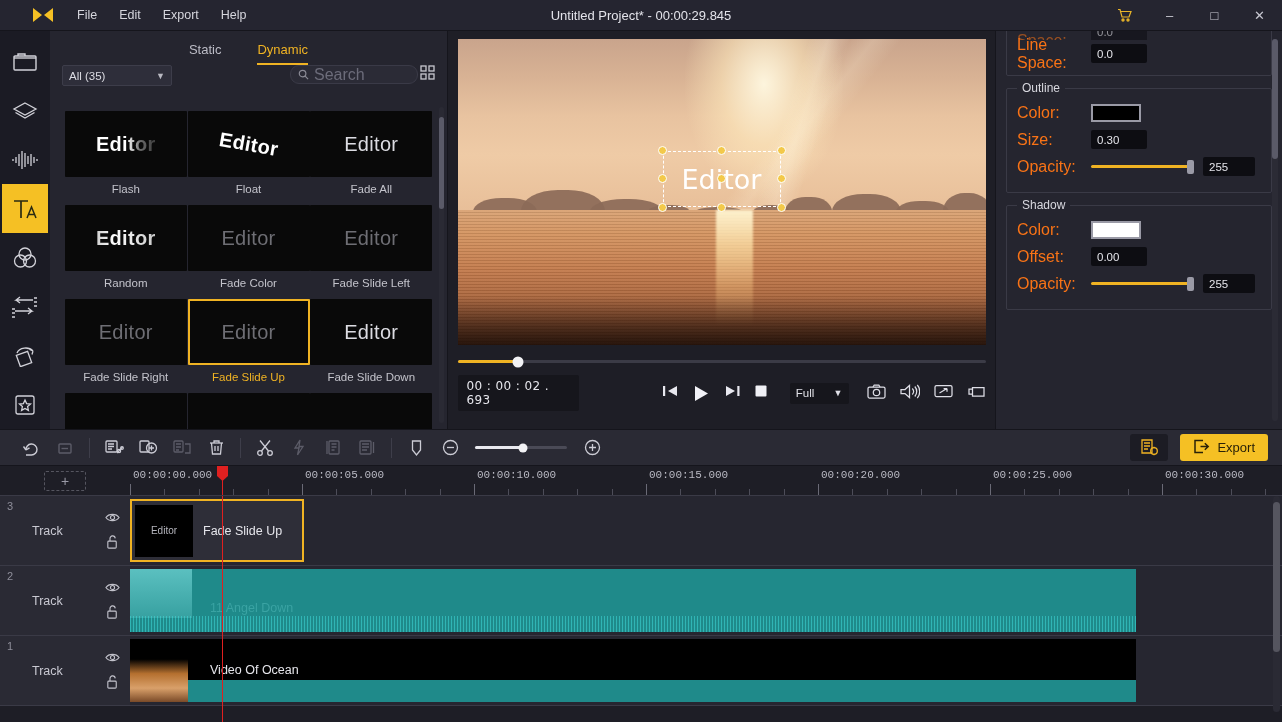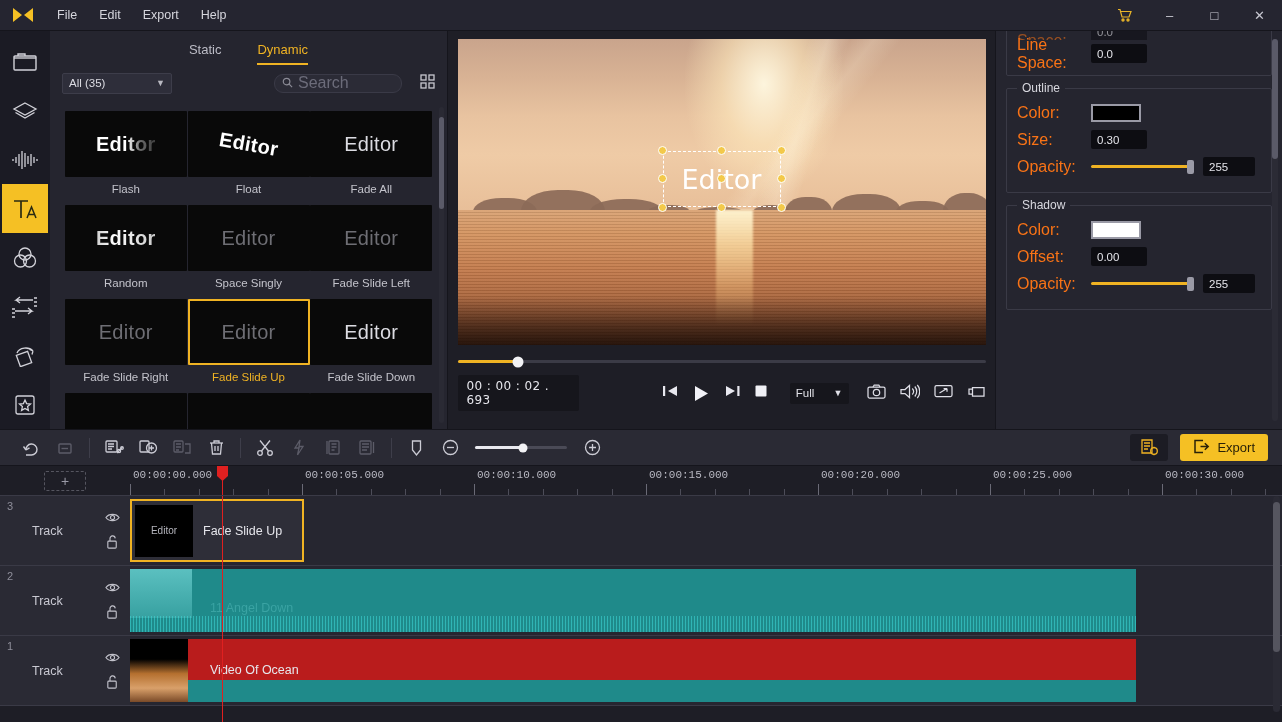--- a/index.html
+++ b/index.html
@@ -10,21 +10,21 @@
     color: #cfcfd6;
     overflow: hidden;
     position: relative;
     -webkit-font-smoothing: antialiased;
   }
   .app { width: 1282px; height: 722px; position: relative; display: flex; flex-direction: column; }
 
   
   .titlebar {
     height: 31px; background: #252530; display: flex; align-items: center;
-    position: relative; flex: 0 0 31px; border-bottom: 1px solid #15151c;
+    position: relative; flex: 0 0 31px; border-bottom: 1px solid #15151c; padding-left: 20px;
   }
   .logo { width: 46px; display:flex; align-items:center; justify-content:center; }
   .menu { display: flex; align-items: center; gap: 0px; }
   .menu-item {
     padding: 4px 11px; font-size: 12.5px; color: #d6d6dd; cursor: default;
   }
   .title-center {
     position: absolute; left: 0; right: 0; text-align: center;
     font-size: 13px; color: #e3e3ea; pointer-events: none;
   }
@@ -50,21 +50,21 @@
   .rail-btn.active { background: #f5c024; color: #2a2a12; }
   .rail-btn svg { display: block; }
 
   
   .library { width: 398px; flex: 0 0 398px; background: #25252f; display: flex; flex-direction: column;
              border-right: 1px solid #15151c; }
   .lib-tabs { height: 34px; display: flex; align-items: flex-end; justify-content: center; gap: 36px;
               background: #25252f; }
   .lib-tab { font-size: 13px; color: #bcbcc6; padding-bottom: 6px; border-bottom: 2px solid transparent; }
   .lib-tab.active { color: #f0b323; border-bottom-color: #f0b323; }
-  .lib-filter { height: 36px; display: flex; align-items: center; padding: 0 12px; gap: 16px; }
+  .lib-filter { height: 36px; display: flex; align-items: flex-start; padding: 0 12px; gap: 0; }
   .lib-select {
     width: 110px; height: 21px; background: #2e2e3a; border: 1px solid #3d3d4a; border-radius: 2px;
     color: #dcdce3; font-size: 11.5px; display: flex; align-items: center; padding: 0 6px;
     position: relative;
   }
   .lib-select .caret { position: absolute; right: 6px; font-size: 9px; color: #b9b9c2; }
   .search-wrap {
     margin-left: auto; width: 128px; height: 19px; background: #2b2b36; border: 1px solid #3a3a47;
     border-radius: 9px; display: flex; align-items: center; padding: 0 7px; gap: 5px;
   }
@@ -222,21 +222,21 @@
 
   .clip { position:absolute; top: 3px; bottom: 3px; overflow:hidden; }
   .clip-text { background:#2e2e38; border:2px solid #f0b323; display:flex; align-items:center; }
   .clip-thumb-dark { width: 58px; height: 52px; background:#000; display:flex; align-items:center;
                      justify-content:center; color:#b5b5bd; font-size:10px; margin-left:3px; }
   .clip-title { font-size: 12.5px; color:#e6e6ec; margin-left: 10px; white-space:nowrap; }
   .clip-audio { background:#1f8a8a; }
   .audio-wave { position:absolute; left:0; right:0; bottom:0; height: 16px;
      background: repeating-linear-gradient(90deg, rgba(70,235,235,.55) 0 1px, rgba(0,0,0,0) 1px 3px);
      opacity:.8; }
-  .clip-video { background:#b91c1c; }
+  .clip-video { background:#000000; }
   .video-strip { position:absolute; left:0; right:0; bottom:0; height: 22px; background:#1f8a8a; }
   .vthumb { width: 58px; height: 100%; position:absolute; left:0; top:0; }
 
   .hscroll-track { position:absolute; right: 2px; top: 30px; bottom: 10px; width: 7px; background:#2a2a34; border-radius:4px; }
   .hscroll { position:absolute; right: 2px; top: 36px; width: 7px; height: 150px; background:#55555f; border-radius:4px; }
 </style>
 </head>
 <body>
 
 <div class="app">
@@ -247,20 +247,21 @@
         <path d="M1 1 L1 15 L10 8 Z" fill="#f5c024"></path>
         <path d="M21 1 L21 15 L12 8 Z" fill="#f5c024"></path>
       </svg>
     </div>
     <div class="menu">
       <div class="menu-item">File</div>
       <div class="menu-item">Edit</div>
       <div class="menu-item">Export</div>
       <div class="menu-item">Help</div>
     </div>
+    <div class="title-center">Untitled Project* - 00:00:29.845</div>
     <div class="win-ctrls">
       <div class="win-btn cart">
         <svg width="15" height="14" viewBox="0 0 15 14" fill="none" stroke="#e8b429" stroke-width="1.2">
           <path d="M1 1.5h2l2 7.5h7l2-5.5H4"></path>
           <circle cx="6" cy="12" r="1.1" fill="#e8b429"></circle>
           <circle cx="11" cy="12" r="1.1" fill="#e8b429"></circle>
         </svg>
       </div>
       <div class="win-btn">–</div>
       <div class="win-btn">□</div>
@@ -391,21 +392,21 @@
             <div class="fx-cell">
               <div class="fx-thumb">
                 <div class="fx-word" style="color:#ffffff;background:linear-gradient(90deg,#cfcfcf 0%,#ffffff 30%,#c9c9c9 100%);-webkit-background-clip:text;background-clip:text;-webkit-text-fill-color:transparent;">Editor</div>
               </div>
               <div class="fx-label">Random</div>
             </div>
             <div class="fx-cell">
               <div class="fx-thumb">
                 <div class="fx-word" style="color:#6e6e74;font-weight:normal;">Editor</div>
               </div>
-              <div class="fx-label">Space Singly</div>
+              <div class="fx-label">Fade Color</div>
             </div>
             <div class="fx-cell">
               <div class="fx-thumb">
                 <div class="fx-word" style="color:#6e6e74;font-weight:normal;">Editor</div>
               </div>
               <div class="fx-label">Fade Slide Left</div>
             </div>
             <div class="fx-cell">
               <div class="fx-thumb">
                 <div class="fx-word" style="color:#6e6e74;font-weight:normal;">Editor</div>

